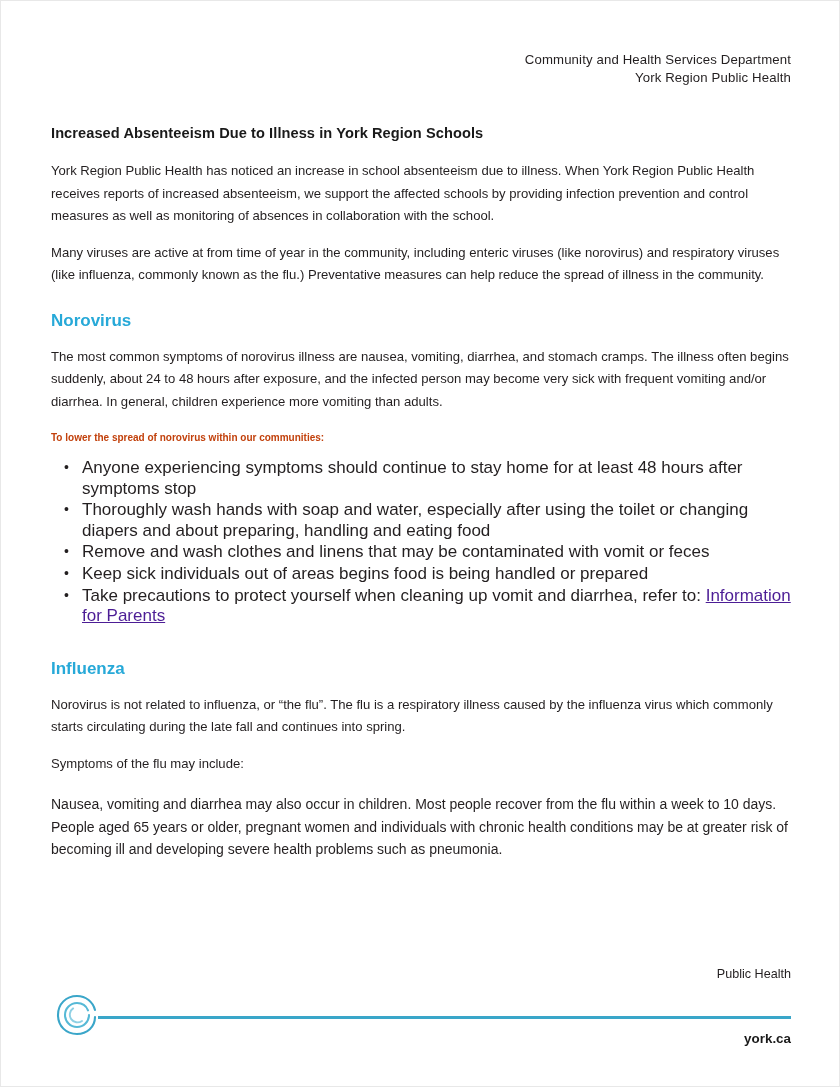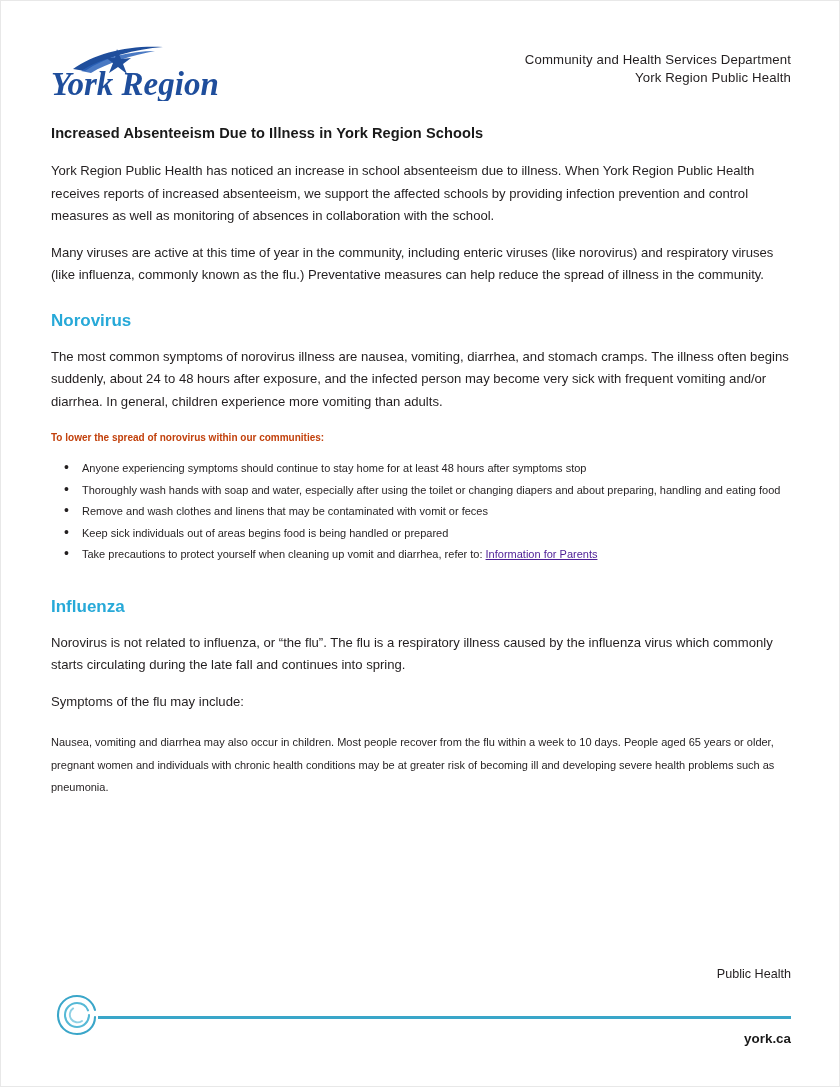--- a/index.html
+++ b/index.html
@@ -84,21 +84,21 @@
     margin: 0 0 10px 0;
     color: #c2410c;
   }
 
   ul.bullets {
     margin: 0 0 10px 0;
     padding: 0 0 0 31px;
     list-style: none;
   }
   ul.bullets > li {
-    font-size: 11px;
+    font-size: 17px;
     line-height: 20.6px;
     margin: 0 0 1px 0;
     position: relative;
     padding-left: 0;
     color: #231f20;
   }
   ul.bullets > li::before {
     content: "\2022";
     position: absolute;
     left: -18px;
@@ -136,21 +136,21 @@
   }
   ul.sub-bullets > li::before {
     content: "\2022";
     position: absolute;
     left: 6px;
     top: -1px;
     font-size: 13px;
     color: #231f20;
   }
   p.closing {
-    font-size: 11px;
+    font-size: 14px;
     line-height: 22.5px;
     margin: 18px 0 0 0;
     color: #231f20;
   }
 
   
   .footer {
     position: absolute;
     left: 50px;
     right: 48px;
@@ -208,44 +208,34 @@
     color: #1a1a1a;
   }
 </style>
 </head>
 <body>
 
 <div class="page">
 
   <div class="header">
 
-    <div class="logo-block">
-      <svg class="logo-svg" width="260" height="56" viewBox="0 0 260 56">
-        <g>
-          <path d="M22 24 C44 8, 78 0, 112 2 C84 4, 54 12, 34 26 Z" fill="#1f4e9c"></path>
-          <path d="M30 26 C52 12, 80 6, 104 6 C82 10, 56 18, 40 28 Z" fill="#2a62b8" opacity="0.85"></path>
-          <path d="M66 4 L70 14 L80 13 L72 19 L76 29 L67 22 L58 28 L62 18 L54 12 L64 13 Z" fill="#1f4e9c"></path>
-        </g>
-        <text x="0" y="50" font-family="'Liberation Serif', serif" font-size="33" font-weight="bold" font-style="italic" fill="#1f4e9c">York Region</text>
-      </svg>
-    </div>
 
     <div class="header-text">
       <div>Community and Health Services Department</div>
       <div>York Region Public Health</div>
     </div>
 
   </div>
 
   <div class="content">
 
     <h1 class="doc-title">Increased Absenteeism Due to Illness in York Region Schools</h1>
 
     <p class="body-text">York Region Public Health has noticed an increase in school absenteeism due to illness. When York Region Public Health receives reports of increased absenteeism, we support the affected schools by providing infection prevention and control measures as well as monitoring of absences in collaboration with the school.</p>
-    <p class="body-text">Many viruses are active at this time of year in the community, including enteric viruses (like norovirus) and respiratory viruses (like influenza, commonly known as the flu.) Preventative measures can help reduce the spread of illness in the community.</p>
+    <p class="body-text">Many viruses are active at from time of year in the community, including enteric viruses (like norovirus) and respiratory viruses (like influenza, commonly known as the flu.) Preventative measures can help reduce the spread of illness in the community.</p>
 
     <h2 class="section-title">Norovirus</h2>
 
     <p class="body-text">The most common symptoms of norovirus illness are nausea, vomiting, diarrhea, and stomach cramps. The illness often begins suddenly, about 24 to 48 hours after exposure, and the infected person may become very sick with frequent vomiting and/or diarrhea. In general, children experience more vomiting than adults.</p>
 
     <p class="lead-bold">To lower the spread of norovirus within our communities:</p>
 
     <ul class="bullets">
       <li>Anyone experiencing symptoms should continue to stay home for at least 48 hours after symptoms stop</li>
       <li>Thoroughly wash hands with soap and water, especially after using the toilet or changing diapers and about preparing, handling and eating food</li>

